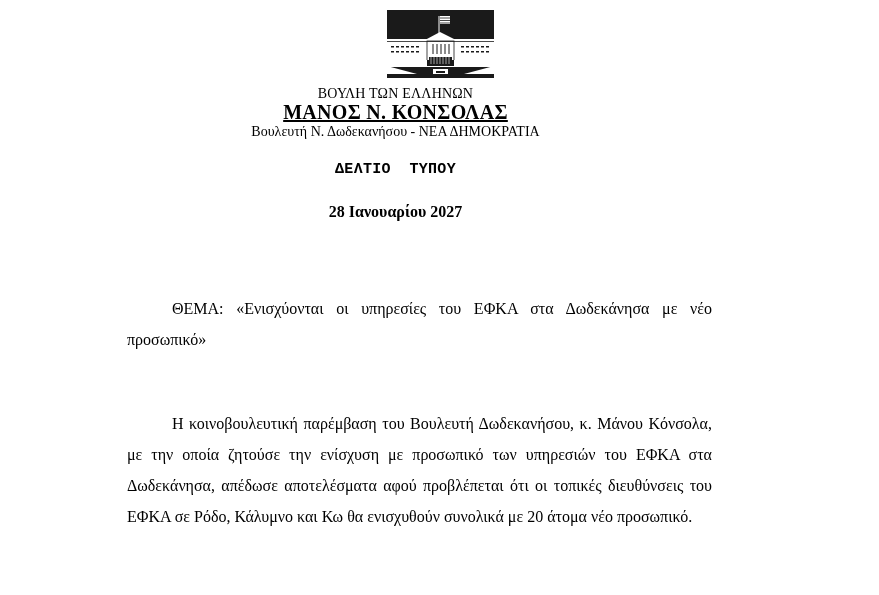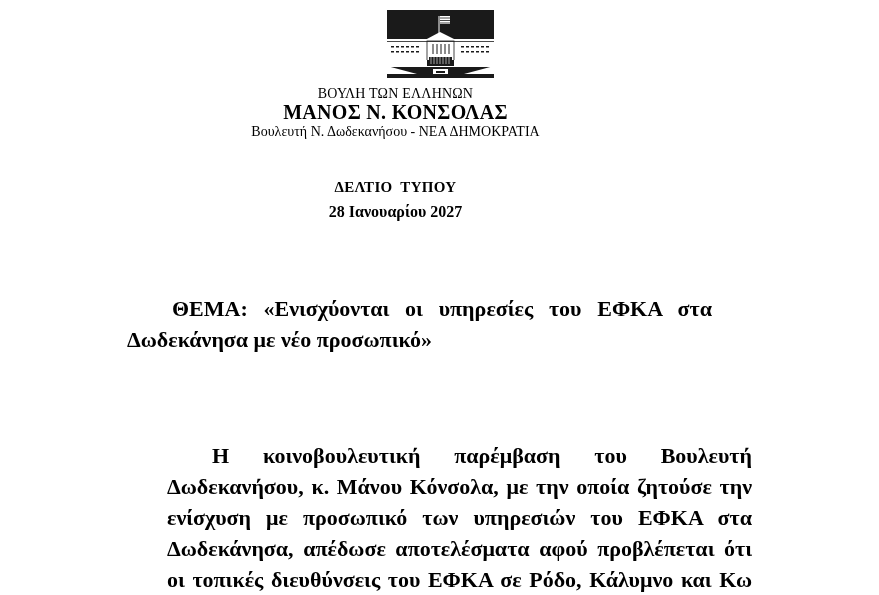--- a/index.html
+++ b/index.html
@@ -4,31 +4,31 @@
 <style>
   html, body { margin: 0; padding: 0; background: #ffffff; }
   body {
     width: 879px; height: 595px; overflow: hidden; position: relative;
     font-family: "Liberation Serif", "DejaVu Serif", serif;
     color: #000;
   }
   .logo { position: absolute; left: 387px; top: 10px; width: 107px; height: 68px; }
   .center { position: absolute; left: 0; width: 791px; text-align: center; white-space: nowrap; }
   .parliament { top: 86px; font-size: 14px; letter-spacing: 0.2px; }
-  .mp-name { top: 101px; font-size: 20px; font-weight: bold; letter-spacing: 0.3px; }
+  .mp-name { top: 101px; font-size: 20px; font-weight: bold; letter-spacing: 0.3px; text-decoration: underline; }
   .mp-role { top: 124px; font-size: 14px; }
-  .doc-type { top: 179px; font-size: 15px; font-weight: bold; letter-spacing: 0.3px; }
+  .doc-type { top: 161px; font-size: 15px; font-weight: bold; letter-spacing: 0.3px; font-family: Liberation Mono, monospace; }
   .doc-date { top: 203px; font-size: 16px; font-weight: bold; }
   .para {
     position: absolute; left: 127px; width: 585px;
-    font-size: 22px; line-height: 31px;
-    text-align: justify; text-indent: 45px; font-weight: bold;
+    font-size: 16px; line-height: 31px;
+    text-align: justify; text-indent: 45px;
   }
   .subject { top: 293px; }
-  .body-para { top: 440px; margin-left: 40px; }
+  .body-para { top: 408px; }
 </style>
 </head>
 <body>
 
 <svg class="logo" viewBox="0 0 107 68" xmlns="http://www.w3.org/2000/svg">
   <rect x="0" y="0" width="107" height="68" fill="#1a1a1a"></rect>
 
   <line x1="52" y1="6" x2="52" y2="23" stroke="#fff" stroke-width="1"></line>
   <rect x="53" y="6" width="10" height="8" fill="#fff"></rect>
   <line x1="53" y1="8" x2="63" y2="8" stroke="#1a1a1a" stroke-width="0.8"></line>

